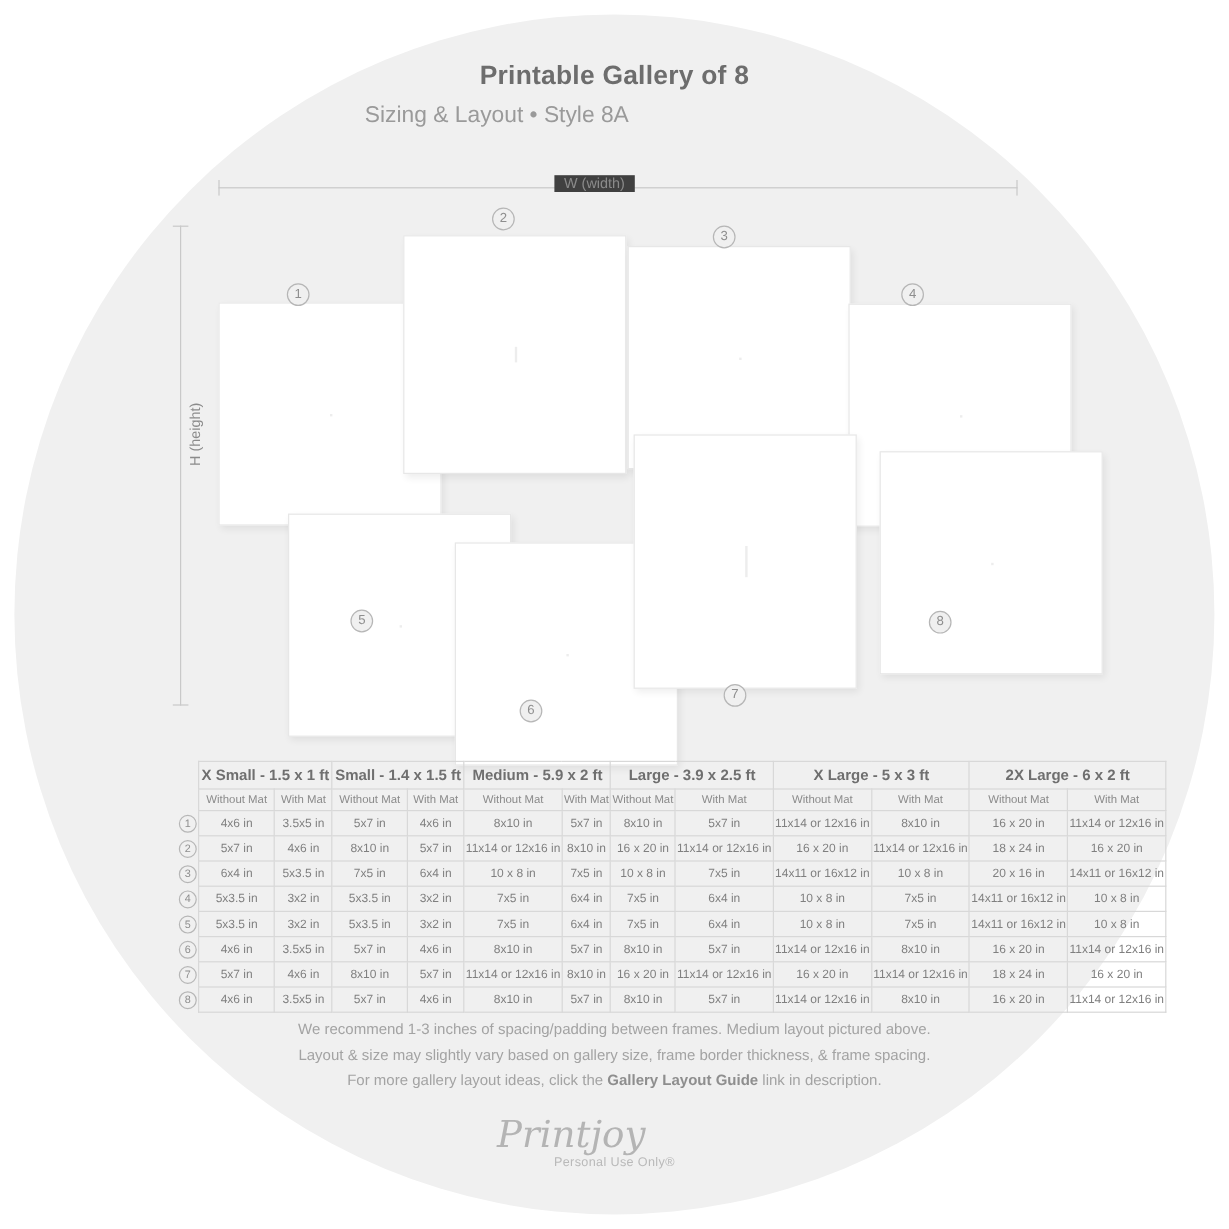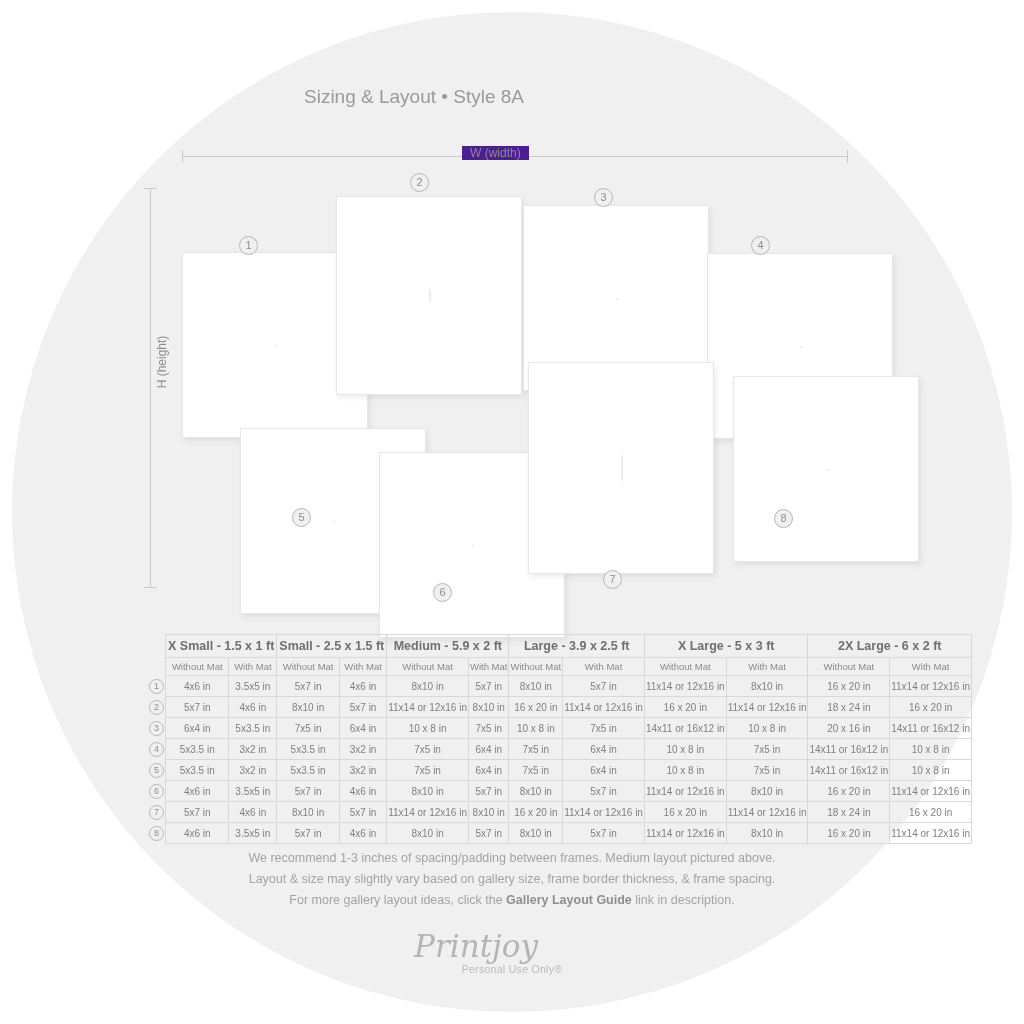--- a/index.html
+++ b/index.html
@@ -39,21 +39,21 @@
     position: absolute; left: 182px; top: 156px; width: 666px; height: 1px;
     background: #c9c9c9;
   }
   .dim-w::before, .dim-w::after {
     content: ""; position: absolute; top: -6px; width: 1px; height: 13px; background: #c9c9c9;
   }
   .dim-w::before { left: 0; }
   .dim-w::after { right: 0; }
   .dim-w-label {
     position: absolute; left: 462px; top: 146px;
-    background: #4c1d95; padding: 0 8px;
+    background: #404040; padding: 0 8px;
     font-size: 12px; color: #8b8b8b;
   }
   .dim-h {
     position: absolute; left: 150px; top: 188px; width: 1px; height: 400px;
     background: #c9c9c9;
   }
   .dim-h::before, .dim-h::after {
     content: ""; position: absolute; left: -6px; width: 13px; height: 1px; background: #c9c9c9;
   }
   .dim-h::before { top: 0; }
@@ -163,20 +163,21 @@
     font-size: 10.5px; color: #b9b9b9; letter-spacing: .3px;
   }
 </style>
 </head>
 <body>
 
 <div id="stage">
 
   <div class="bg-circle"></div>
 
+  <div class="title">Printable Gallery of 8</div>
   <div class="subtitle">Sizing &amp; Layout • Style 8A</div>
 
   <div class="dim-w"></div>
   <div class="dim-w-label">W (width)</div>
   <div class="dim-h"></div>
   <div class="dim-h-label">H (height)</div>
 
   <div class="frame" style="left:182px; top:252px; width:134px; height:158px;">
     <div class="mat">
       <div class="art">
@@ -304,21 +305,21 @@
     </div>
   </div>
   <div class="badge" style="left:774px; top:509px;">8</div>
 
   <div class="table-wrap">
     <table>
       <thead>
         <tr class="groups">
           <th class="rowhead"></th>
           <th colspan="2">X Small - 1.5 x 1 ft</th>
-          <th colspan="2">Small - 2.5 x 1.5 ft</th>
+          <th colspan="2">Small - 1.4 x 1.5 ft</th>
           <th colspan="2">Medium - 5.9 x 2 ft</th>
           <th colspan="2">Large - 3.9 x 2.5 ft</th>
           <th colspan="2">X Large - 5 x 3 ft</th>
           <th colspan="2">2X Large - 6 x 2 ft</th>
         </tr>
         <tr class="submat">
           <th class="rowhead"></th>
           <th>Without Mat</th>
           <th>With Mat</th>
           <th>Without Mat</th>

